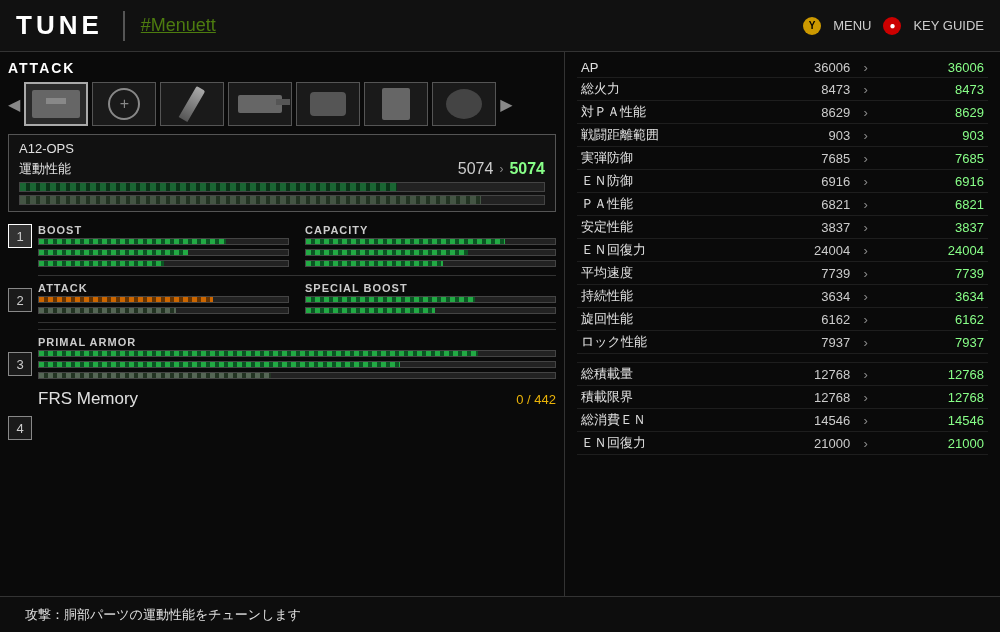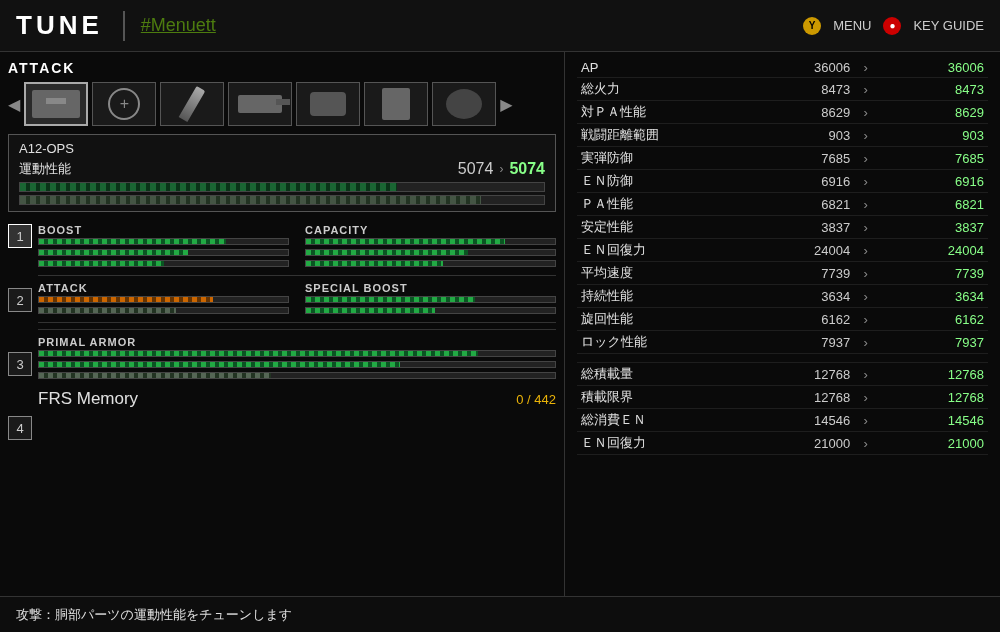--- a/index.html
+++ b/index.html
@@ -370,21 +370,21 @@
       border-bottom: none;
     }
 
     
     .status-bar {
       height: 36px;
       background: #0d0d0d;
       border-top: 1px solid #333;
       display: flex;
       align-items: center;
-      padding: 0 16px;
+      padding: 0 25px;
       font-size: 13px;
       color: #e0e0e0;
     }
 
     
     .section-divider {
       height: 1px;
       background: #333;
       margin: 6px 0;
     }

